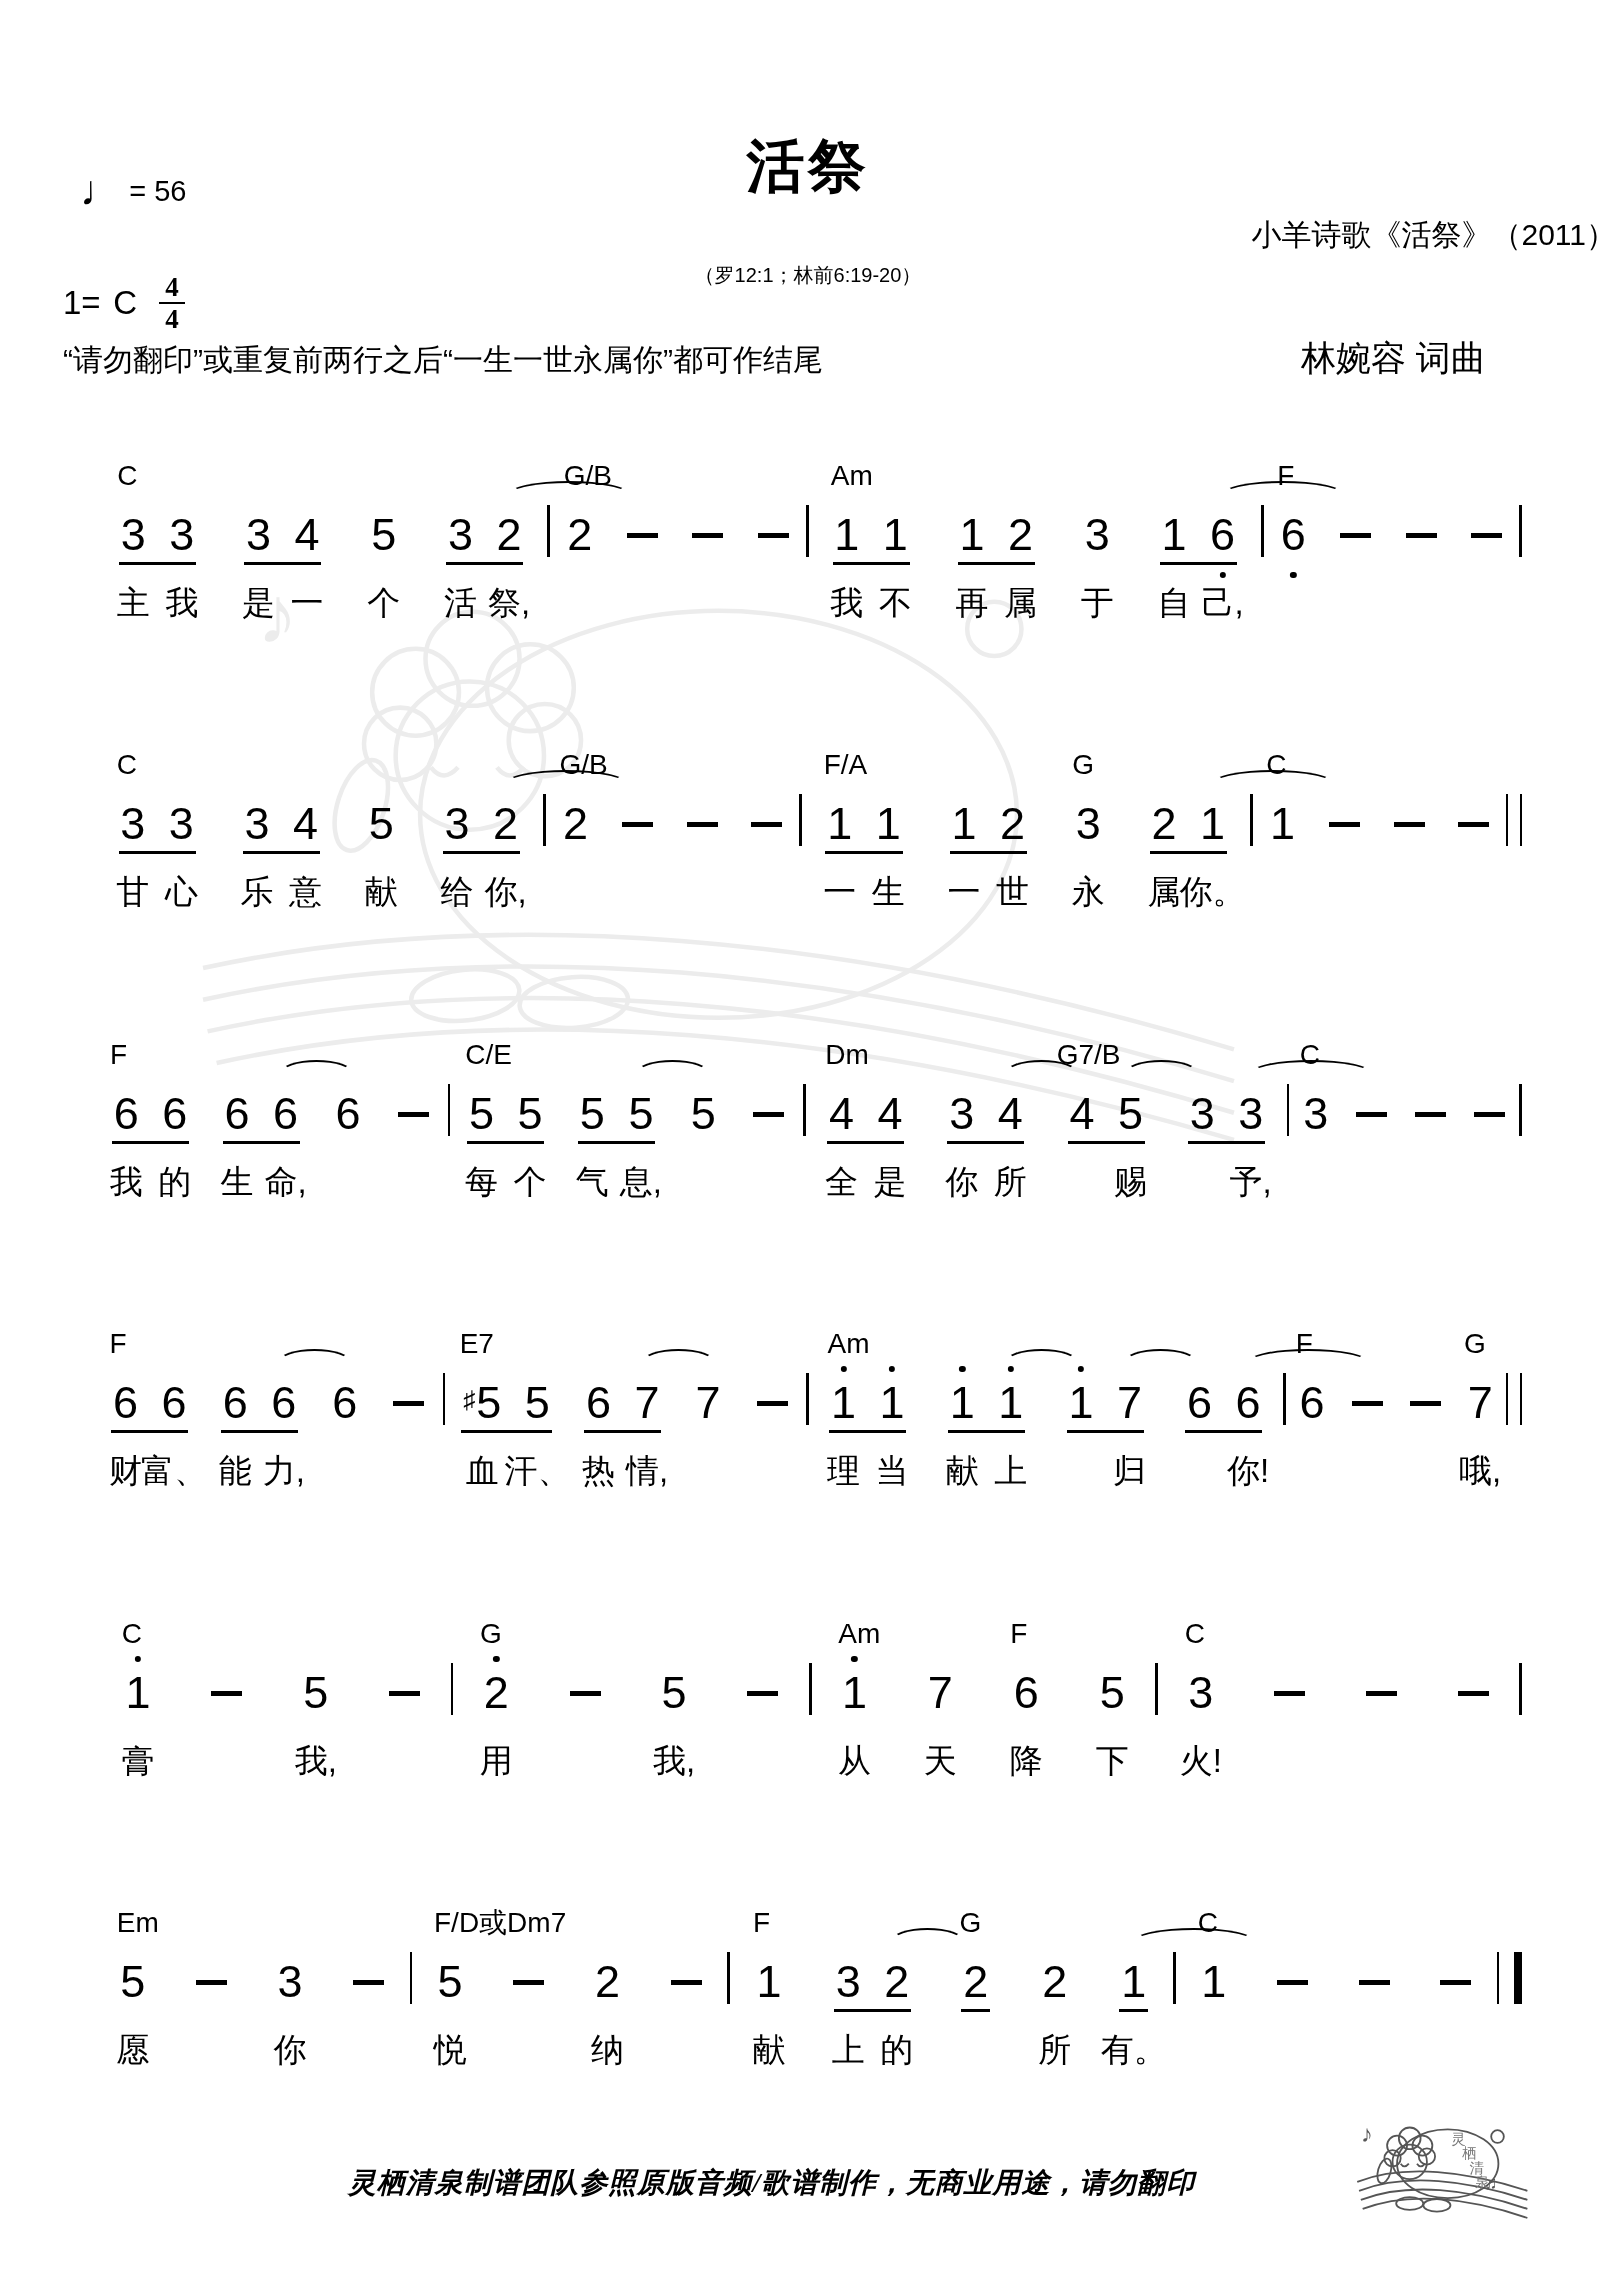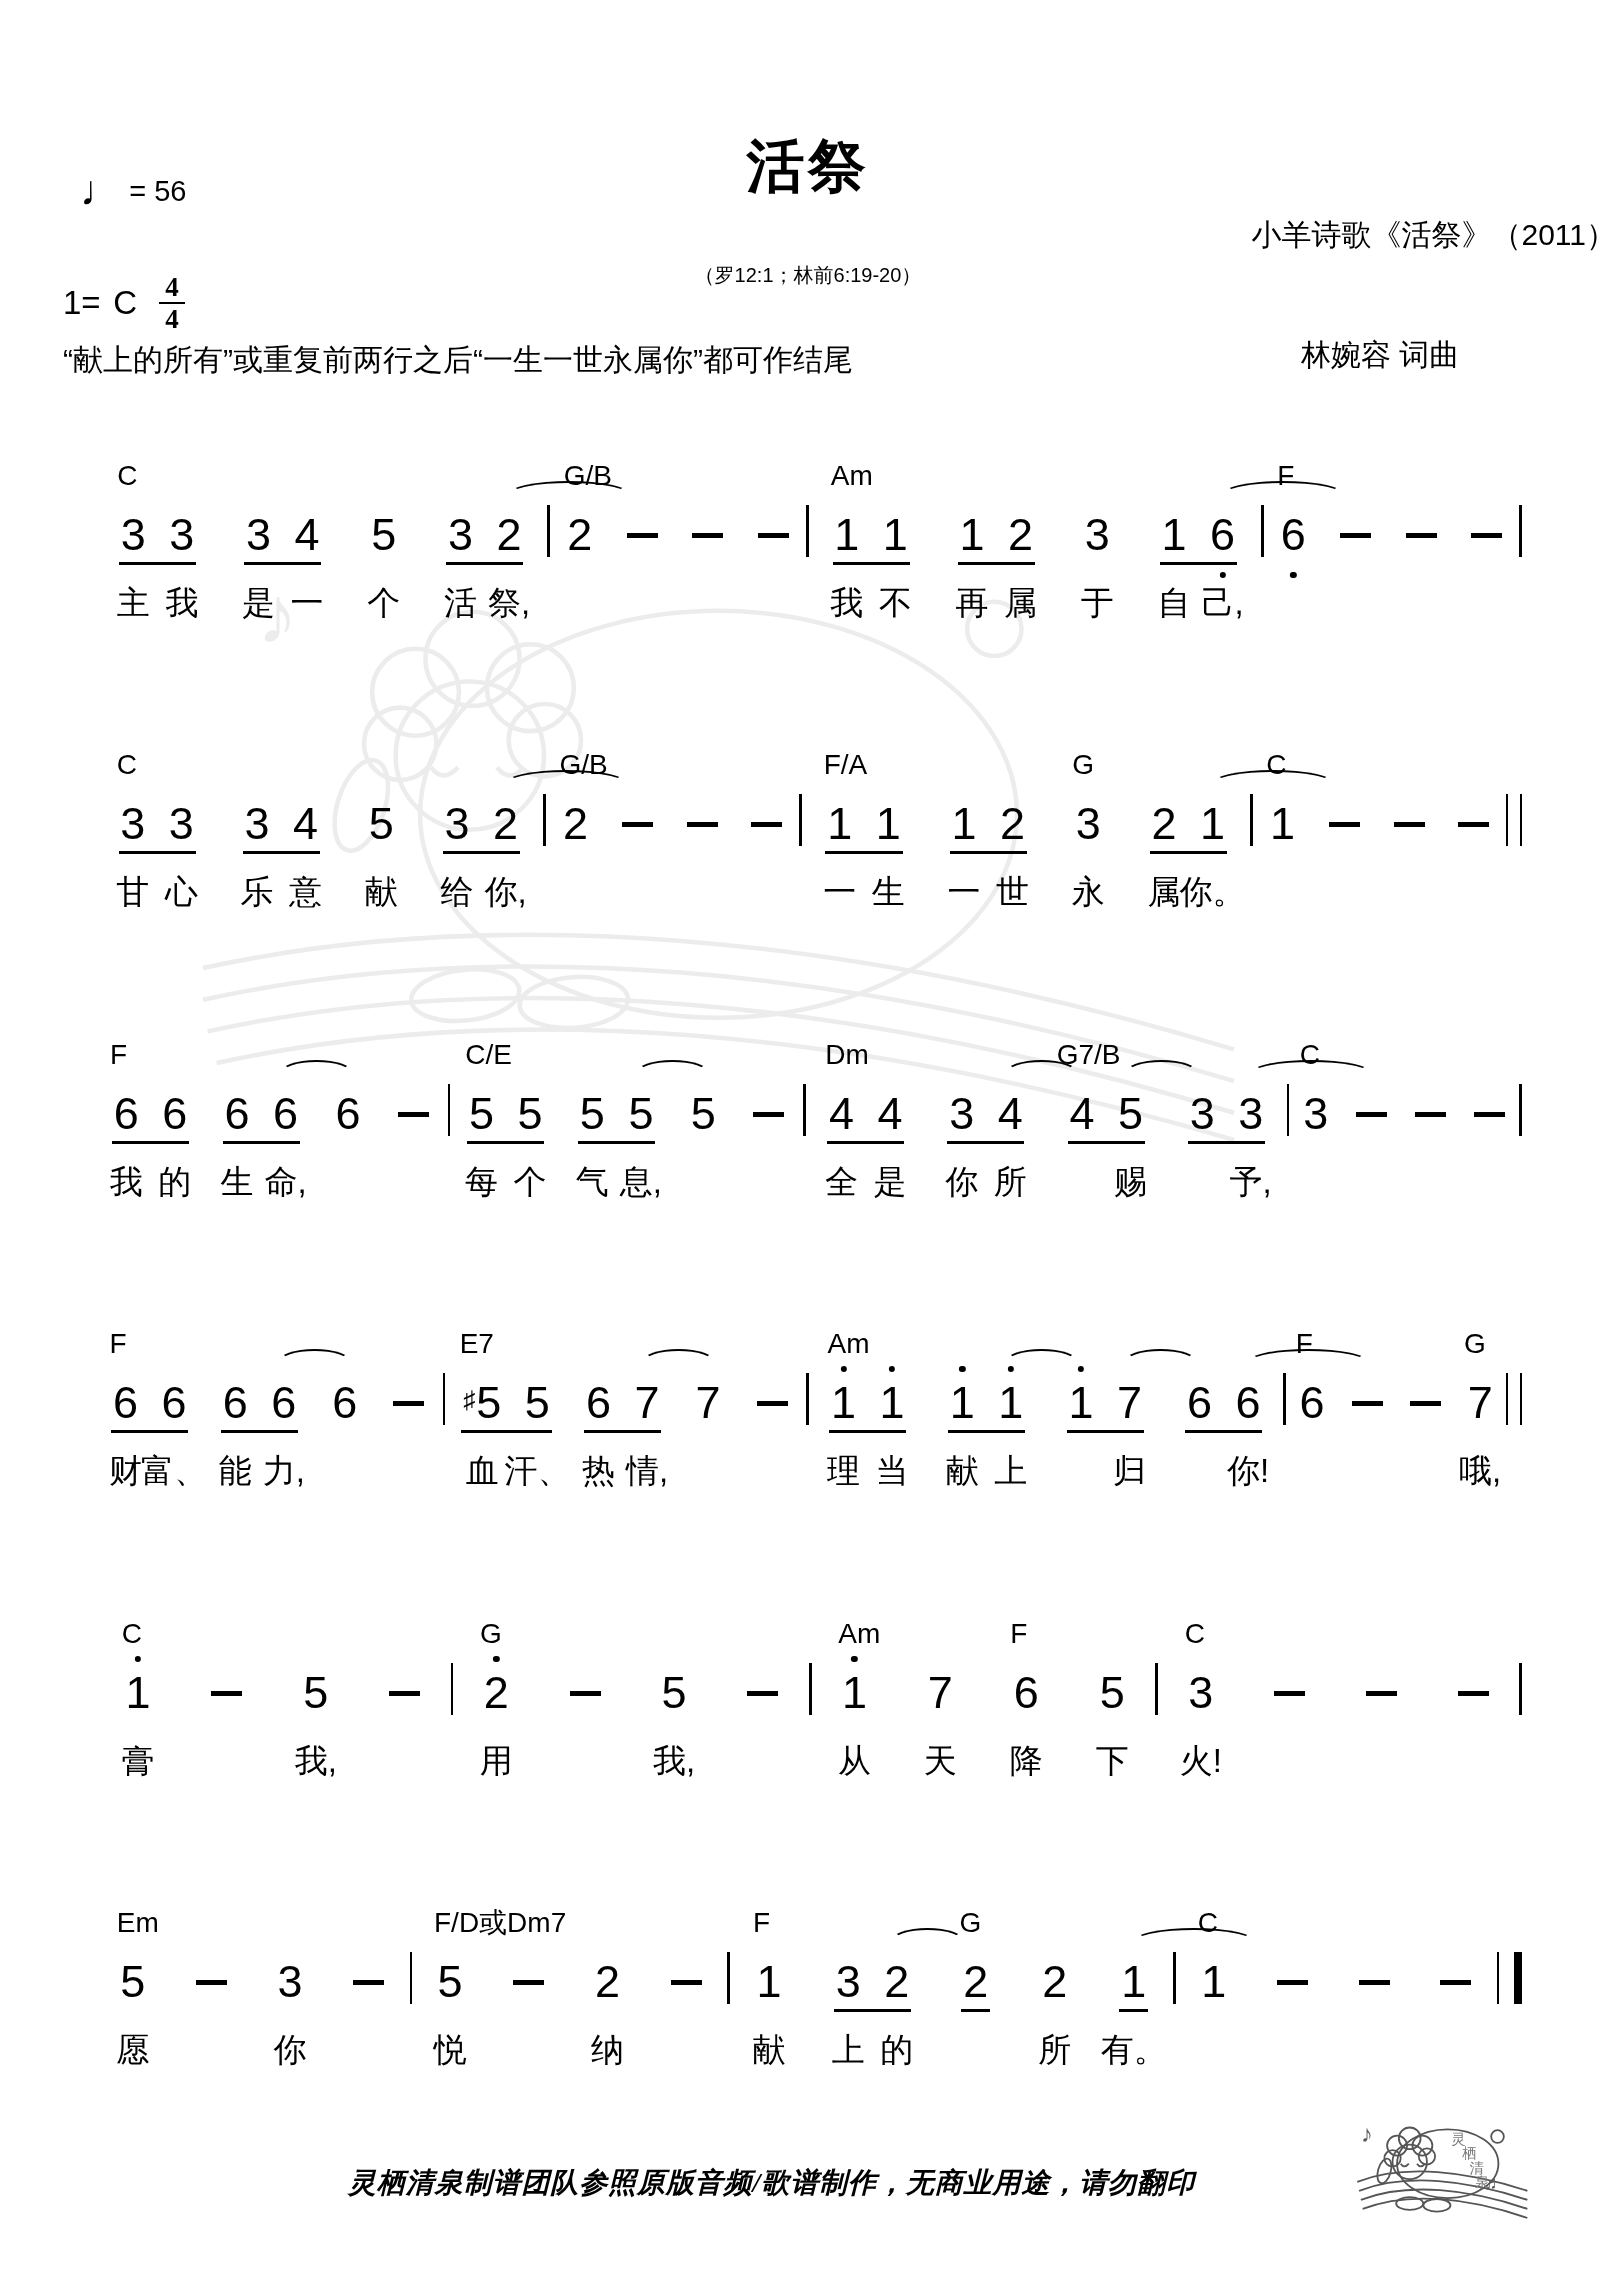--- a/index.html
+++ b/index.html
@@ -11,21 +11,21 @@
   .subtitle{position:absolute;top:215px;left:0;width:100%;text-align:right;font-size:30px;}
   .scripture{position:absolute;top:262px;left:0;width:100%;text-align:center;font-size:20px;}
   .tempo{position:absolute;top:170px;left:80px;font-size:29px;display:flex;align-items:center;gap:7.2px;}
   .tempo .glyph{font-size:42px;line-height:1;}
   .keysig{position:absolute;top:273px;left:63px;font-size:33px;display:flex;align-items:center;gap:12.7px;}
   .keysig .ts{display:inline-flex;flex-direction:column;align-items:center;font-family:"Liberation Serif",serif;
               font-weight:bold;font-size:27px;line-height:1.05;margin-left:9px;}
   .keysig .ts .num{border-bottom:2.7px solid #000;padding:0 6.3px 0.9px;}
   .keysig .ts .den{padding:0.9px 6.3px 0;}
   .usage{position:absolute;top:340px;left:63px;font-size:30px;}
-  .author{position:absolute;top:335px;left:1301px;font-size:30px;}
+  .author{position:absolute;top:335px;left:1301px;font-size:35px;}
   
   .mline{position:absolute;left:95px;width:1427px;height:63px;}
   .notes-row{display:flex;align-items:flex-end;width:100%;}
   .measure{display:flex;justify-content:space-around;align-items:flex-end;min-width:0;}
   .tok{position:relative;display:flex;align-items:flex-end;}
   .dg{font-size:45px;line-height:1;}
   .acc{font-size:24.4px;line-height:1;position:relative;top:-12.7px;margin-right:0.9px;}
   .tok.u1::after{content:"";position:absolute;left:-1.8px;right:-1.8px;bottom:-8.1px;height:3.6px;background:#000;}
   .grp{position:relative;display:flex;gap:23.5px;align-items:flex-end;}
   .grp::after{content:"";position:absolute;left:-1.8px;right:-1.8px;bottom:-8.1px;height:3.6px;background:#000;}
@@ -89,21 +89,21 @@
 
     <div class="keysig">
       <span>1=</span>
       <span>C</span>
       <span class="ts">
         <span class="num">4</span>
         <span class="den">4</span>
       </span>
     </div>
 
-    <div class="usage">“献上的所有”或重复前两行之后“一生一世永属你”都可作结尾</div>
+    <div class="usage">“请勿翻印”或重复前两行之后“一生一世永属你”都可作结尾</div>
     <div class="author">林婉容 词曲</div>
 
     <div id="score">
         <div class="mline" style="top: 505px;">
           <div class="notes-row">
             <div class="measure" style="flex-grow: 9;">
               <span class="grp">
                 <span class="tok">
                   <span class="dg">3</span>
                   <span class="chord">C</span>

